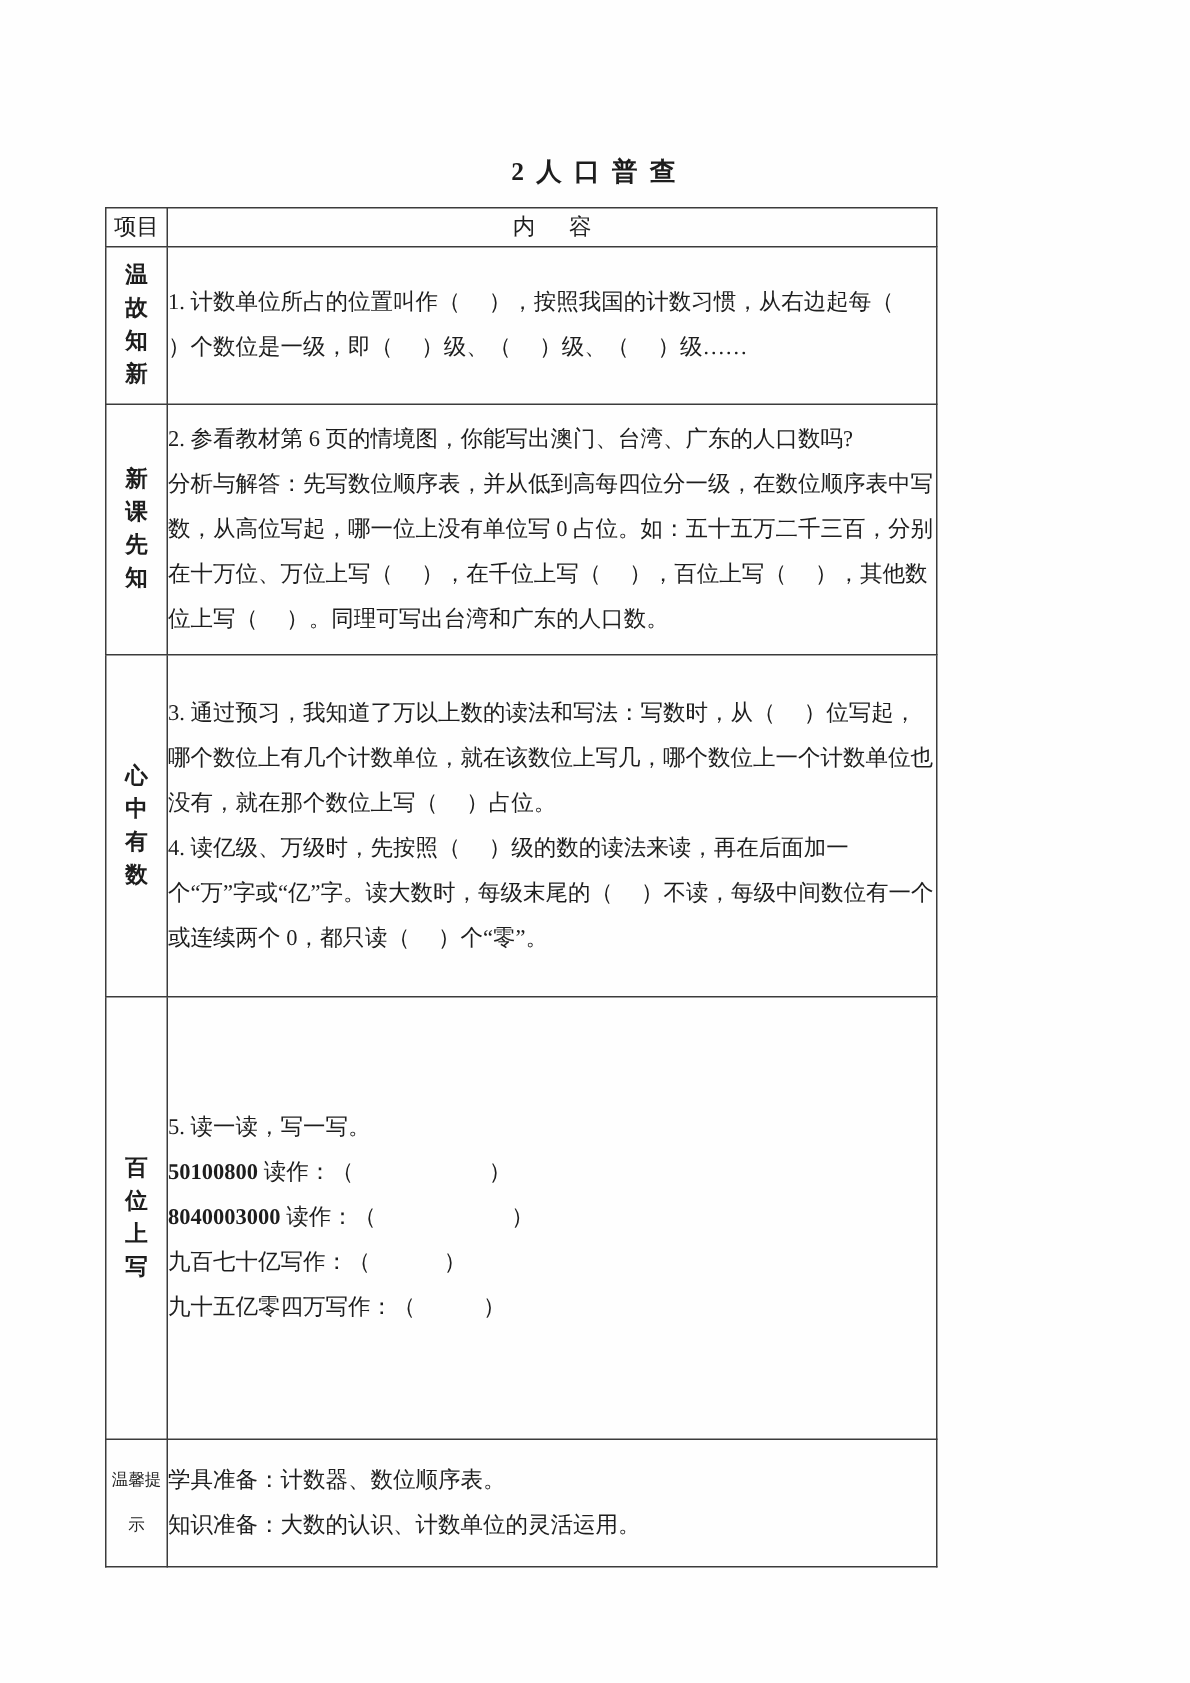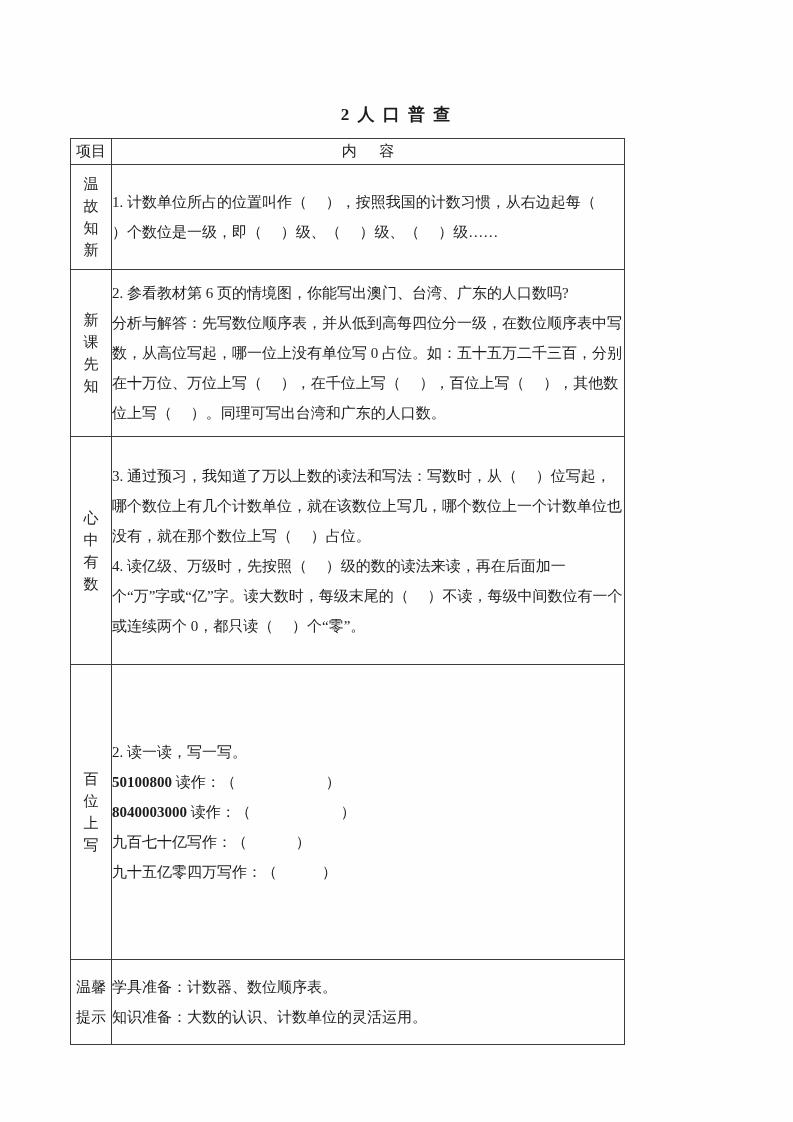--- a/index.html
+++ b/index.html
@@ -52,26 +52,27 @@
     font-size: 15px;
   }
 
   .vlabel {
     width: 18px;
     margin: 4px auto;
     line-height: 22px;
     font-size: 15px;
     word-break: break-all;
     text-align: center;
+    font-weight: bold;
   }
   .vlabel-wide {
     width: 34px;
     margin: 12px auto;
     line-height: 30px;
-    font-size: 15px;
+    font-size: 11px;
     word-break: break-all;
     text-align: center;
   }
   .num { font-weight: 700; }
 </style>
 </head>
 <body>
 
 <h1 class="title pre">2 人 口 普 查</h1>
 
@@ -118,21 +119,21 @@
         <p class="para pre">3. 通过预习，我知道了万以上数的读法和写法：写数时，从（     ）位写起，哪个数位上有几个计数单位，就在该数位上写几，哪个数位上一个计数单位也没有，就在那个数位上写（     ）占位。</p>
         <p class="para pre">4. 读亿级、万级时，先按照（     ）级的数的读法来读，再在后面加一个“万”字或“亿”字。读大数时，每级末尾的（     ）不读，每级中间数位有一个或连续两个 0，都只读（     ）个“零”。</p>
       </td>
     </tr>
 
     <tr class="r4">
       <td class="label-cell">
         <div class="vlabel pre">百位上写</div>
       </td>
       <td class="content-cell">
-        <p class="para pre">2. 读一读，写一写。</p>
+        <p class="para pre">5. 读一读，写一写。</p>
         <p class="para pre"><span class="num pre">50100800</span><span class="pre"> 读作：（                        ）</span></p>
         <p class="para pre"><span class="num pre">8040003000</span><span class="pre"> 读作：（                        ）</span></p>
         <p class="para pre"><span class="num pre"></span><span class="pre">九百七十亿写作：（             ）</span></p>
         <p class="para pre"><span class="num pre"></span><span class="pre">九十五亿零四万写作：（            ）</span></p>
       </td>
     </tr>
 
     <tr class="r5">
       <td class="label-cell">
         <div class="vlabel-wide pre">温馨提示</div>

